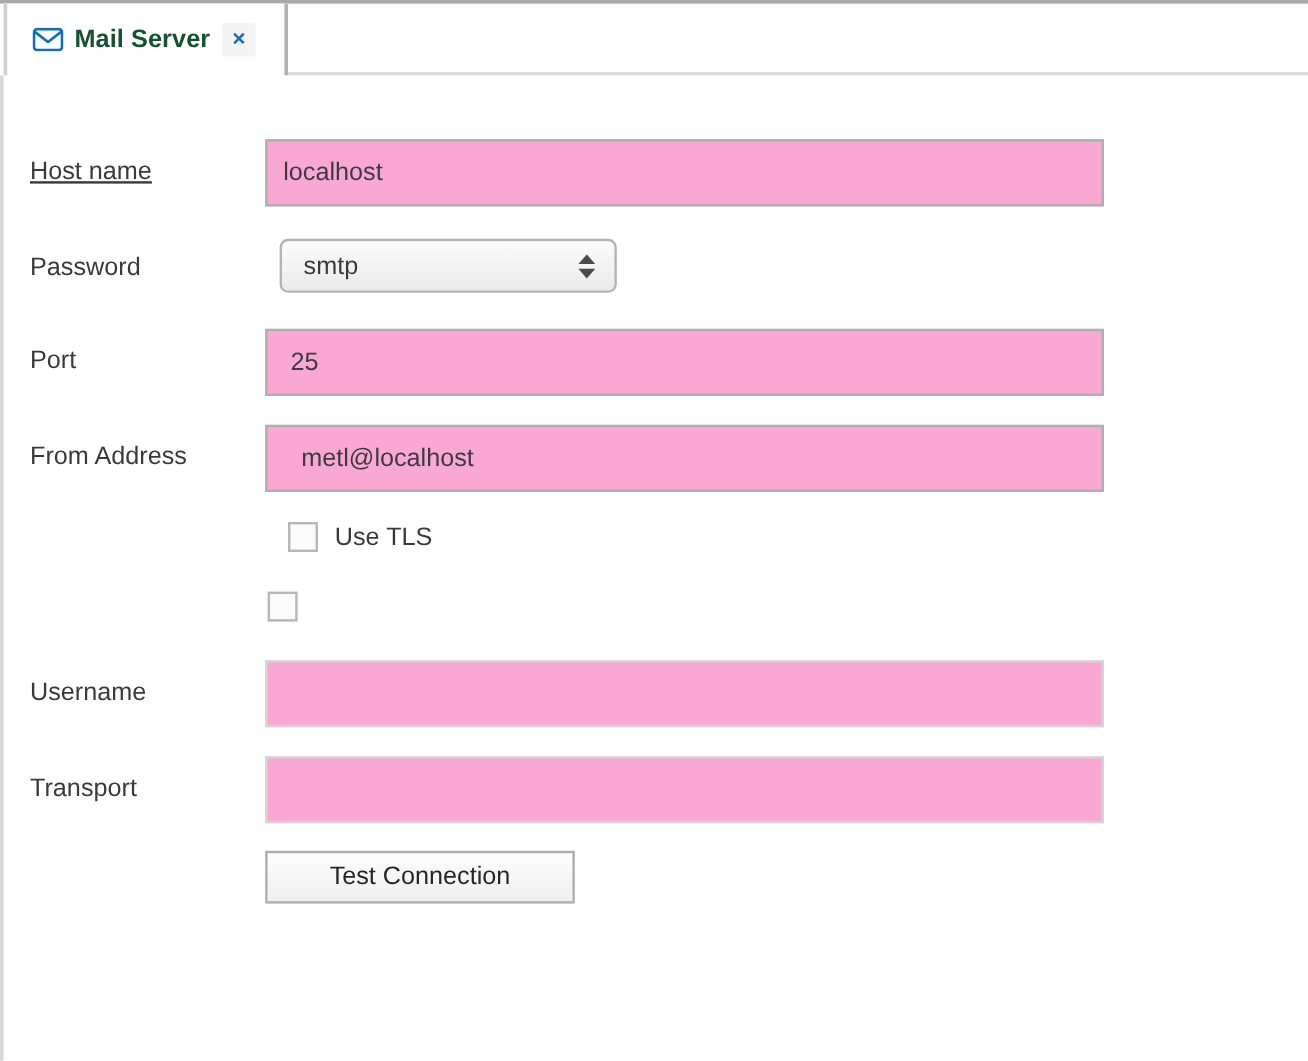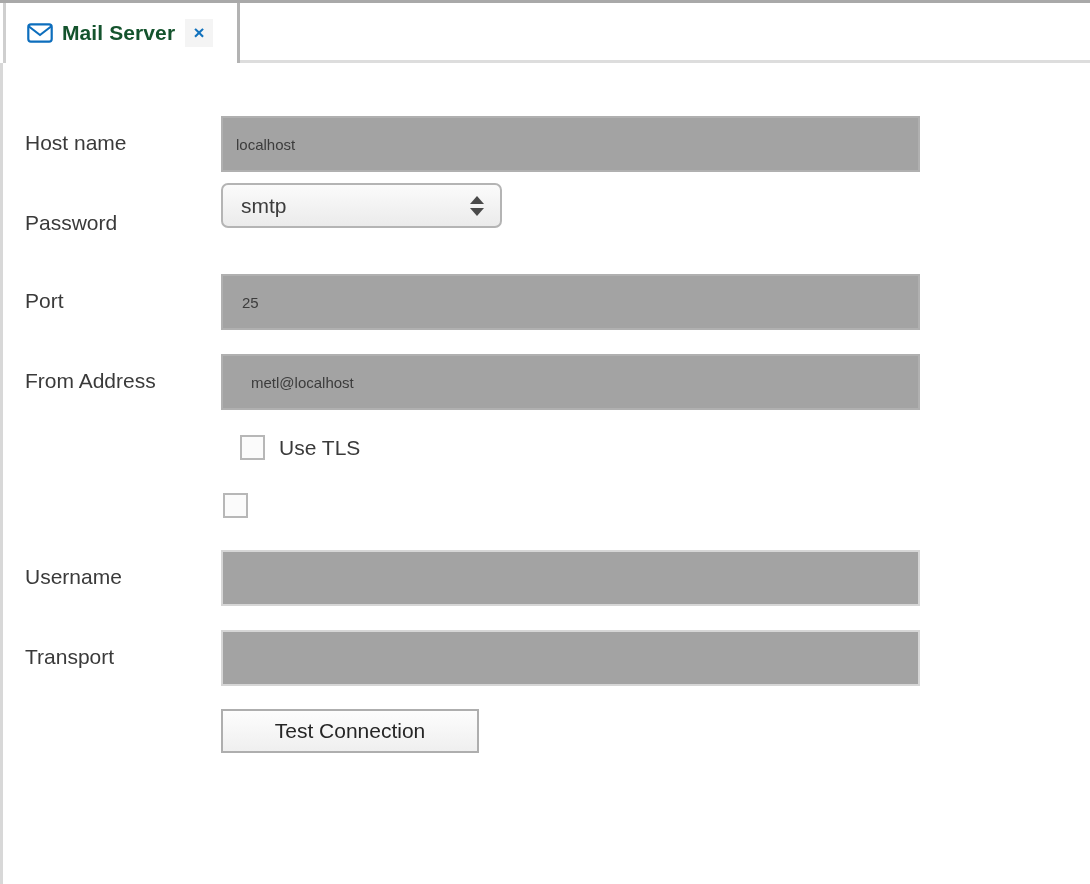--- a/index.html
+++ b/index.html
@@ -124,24 +124,24 @@
     color: #3a3a3a;
     white-space: nowrap;
   }
 
   .field {
     position: absolute;
     left: 218px;
     width: 699px;
     box-sizing: border-box;
     height: 56px;
-    background: #a3a3a3;
+    background: #f9a8d4;
     border: 2px solid #b0b0b0;
     font-family: "Liberation Sans", sans-serif;
-    font-size: 15px;
+    font-size: 21px;
     color: #3c3c3c;
     padding: 0 13px;
     outline: none;
     border-radius: 0;
   }
   .field.empty {
     border-color: #d6d6d6;
   }
 
   
@@ -248,25 +248,25 @@
         </svg>
       </span>
       <span class="tab-title">Mail Server</span>
       <span class="tab-close">×</span>
     </div>
   </div>
 
   <div id="panel">
     <div class="form">
 
-      <div class="label" style="top:68px;">Host name</div>
+      <div class="label" style="top:68px;text-decoration:underline;">Host name</div>
       <input class="field" style="top: 53px;" type="text" value="localhost">
 
       <div class="label" style="top:148px;">Password</div>
-      <div class="select-wrap" style="top:120px;">
+      <div class="select-wrap" style="top:136px;margin-left:12px;">
         <span class="select-value">smtp</span>
         <span class="select-stepper">
           <span class="tri-up"></span>
           <span class="tri-down"></span>
         </span>
       </div>
 
       <div class="label" style="top:226px;">Port</div>
       <input class="field" style="top: 211px; padding-left: 19px;" type="text" value="25">
 

